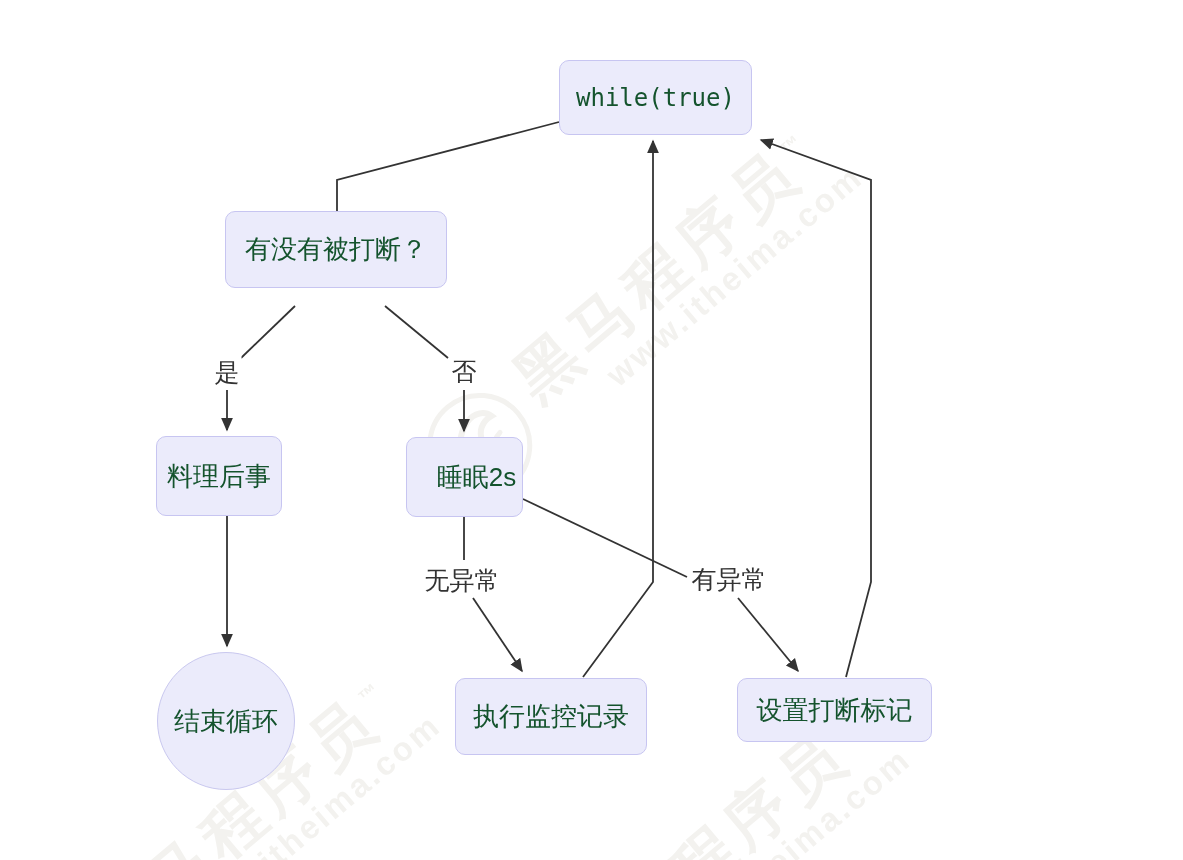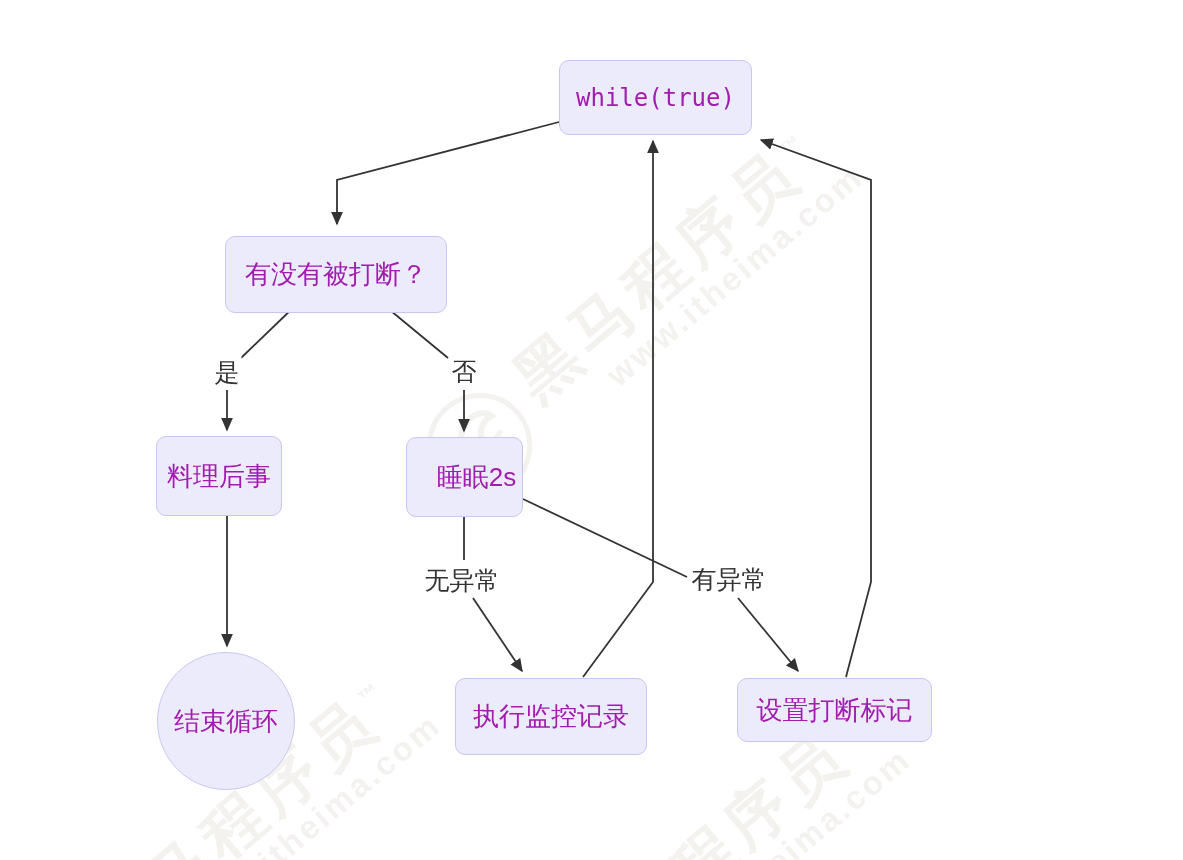--- a/index.html
+++ b/index.html
@@ -58,21 +58,21 @@
 
   
   .node {
     position: absolute;
     display: flex;
     align-items: center;
     justify-content: center;
     background: #ebebfb;
     border: 1px solid #c7c5f1;
     border-radius: 10px;
-    color: #a21caf;
+    color: #14532d;
     font-size: 26px;
     z-index: 3;
     text-align: center;
   }
   .node.mono {
     font-family: "DejaVu Sans Mono", "Liberation Mono", monospace;
     font-size: 24px;
   }
   .node.circle {
     border-radius: 50%;
@@ -149,21 +149,21 @@
     <polyline points="523,499 687,577"></polyline>
     <polyline points="738,598 798,671" marker-end="url(#arrow)"></polyline>
 
     <polyline points="583,677 653,582 653,141" marker-end="url(#arrow)"></polyline>
 
     <polyline points="846,677 871,582 871,180 761,140" marker-end="url(#arrow)"></polyline>
   </svg>
 
   <div class="node mono" style="left:559px; top:60px; width:193px; height:75px;">while(true)</div>
 
-  <div class="node" style="left:225px; top:236px; width:222px; height:77px;">有没有被打断？</div>
+  <div class="node" style="left:225px; top:211px; width:222px; height:77px;">有没有被打断？</div>
 
   <div class="node" style="left:156px; top:436px; width:126px; height:80px;">料理后事</div>
 
   <div class="node" style="left:406px; top:437px; width:117px; height:80px;padding-left:24px;">睡眠2s</div>
 
   <div class="node circle" style="left:157px; top:652px; width:138px; height:138px;">结束循环</div>
 
   <div class="node" style="left:455px; top:678px; width:192px; height:77px;">执行监控记录</div>
 
   <div class="node" style="left:737px; top:678px; width:195px; height:64px;">设置打断标记</div>

